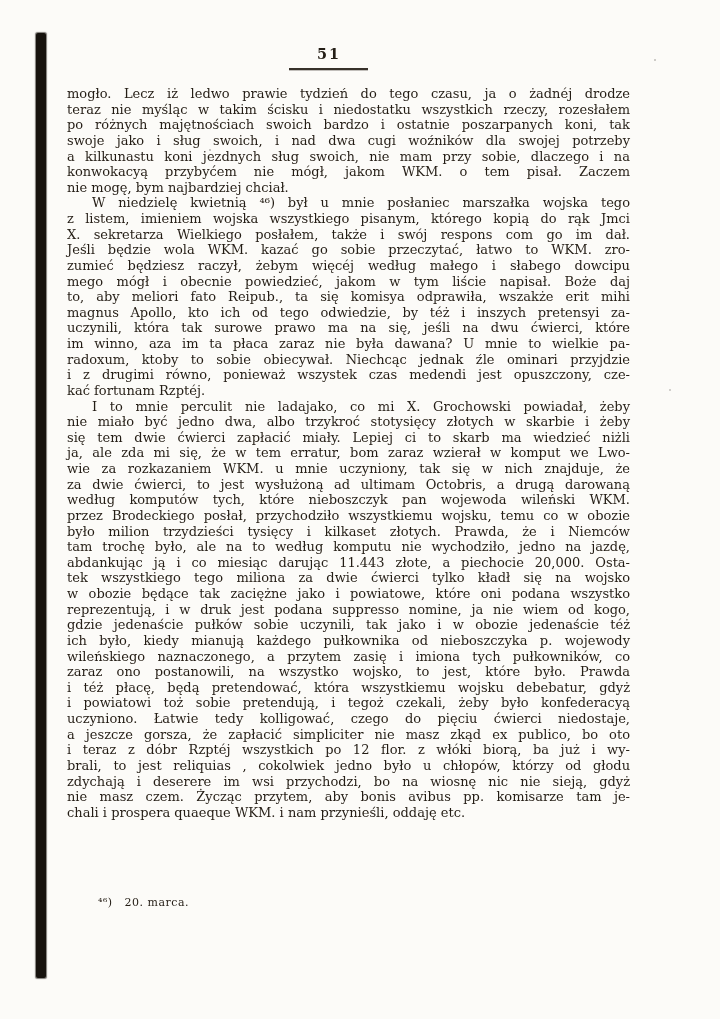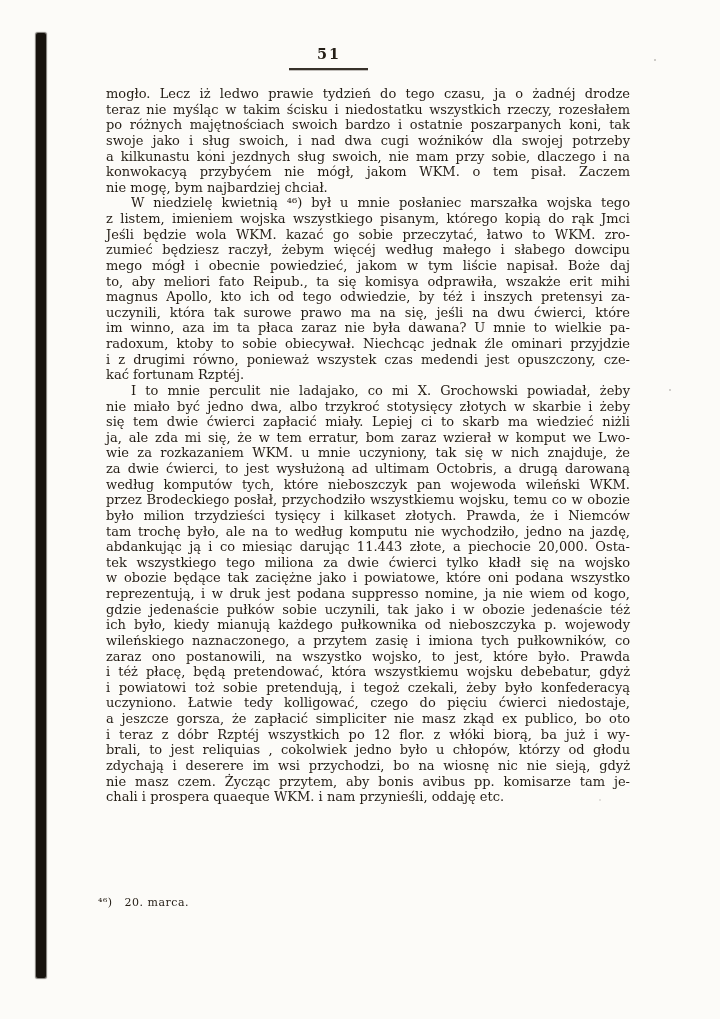--- a/index.html
+++ b/index.html
@@ -60,21 +60,20 @@
     top: 86px;
     width: 563px;
     font-size: 13px;
     line-height: 15.62px;
     color: #241d15;
   }
   .line {
     text-align: justify;
     text-align-last: justify;
     white-space: nowrap;
-    margin-left: 39px;
   }
   .line.last {
     text-align-last: left;
     white-space: normal;
   }
   .line.indent {
     text-indent: 25px;
   }
   .footnote {
     position: absolute;
@@ -99,20 +98,21 @@
   <div class="text-block">
       <div class="line">mogło. Lecz iż ledwo prawie tydzień do tego czasu, ja o żadnéj drodze</div>
       <div class="line">teraz nie myśląc w takim ścisku i niedostatku wszystkich rzeczy, rozesłałem</div>
       <div class="line">po różnych majętnościach swoich bardzo i ostatnie poszarpanych koni, tak</div>
       <div class="line">swoje jako i sług swoich, i nad dwa cugi woźników dla swojej potrzeby</div>
       <div class="line">a kilkunastu koni jezdnych sług swoich, nie mam przy sobie, dlaczego i na</div>
       <div class="line">konwokacyą przybyćem nie mógł, jakom WKM. o tem pisał. Zaczem</div>
       <div class="line last">nie mogę, bym najbardziej chciał.</div>
       <div class="line indent">W niedzielę kwietnią ⁴⁶) był u mnie posłaniec marszałka wojska tego</div>
       <div class="line">z listem, imieniem wojska wszystkiego pisanym, którego kopią do rąk Jmci</div>
+      <div class="line">X. sekretarza Wielkiego posłałem, także i swój respons com go im dał.</div>
       <div class="line">Jeśli będzie wola WKM. kazać go sobie przeczytać, łatwo to WKM. zro-</div>
       <div class="line">zumieć będziesz raczył, żebym więcéj według małego i słabego dowcipu</div>
       <div class="line">mego mógł i obecnie powiedzieć, jakom w tym liście napisał. Boże daj</div>
       <div class="line">to, aby meliori fato Reipub., ta się komisya odprawiła, wszakże erit mihi</div>
       <div class="line">magnus Apollo, kto ich od tego odwiedzie, by téż i inszych pretensyi za-</div>
       <div class="line">uczynili, która tak surowe prawo ma na się, jeśli na dwu ćwierci, które</div>
       <div class="line">im winno, aza im ta płaca zaraz nie była dawana? U mnie to wielkie pa-</div>
       <div class="line">radoxum, ktoby to sobie obiecywał. Niechcąc jednak źle ominari przyjdzie</div>
       <div class="line">i z drugimi równo, ponieważ wszystek czas medendi jest opuszczony, cze-</div>
       <div class="line last">kać fortunam Rzptéj.</div>

